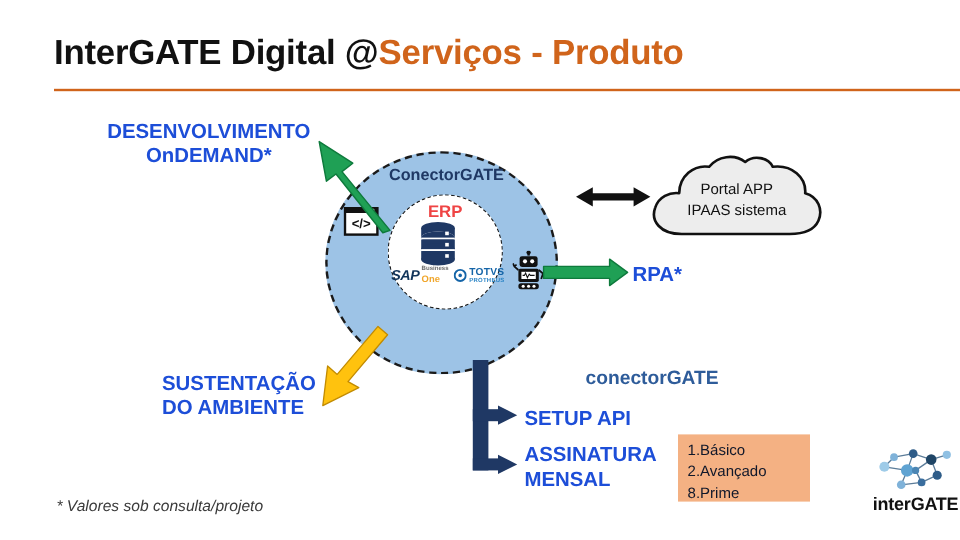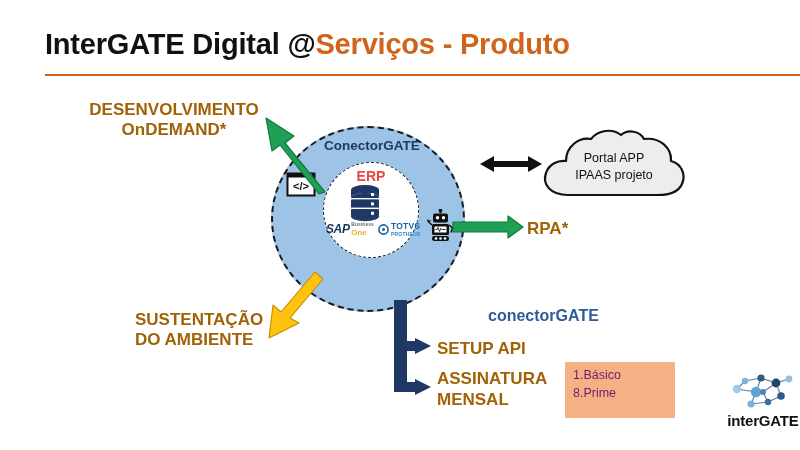--- a/index.html
+++ b/index.html
@@ -37,21 +37,21 @@
     top: 74px;
     width: 756px;
     height: 2px;
     background: #D0641B;
   }
 
   
   .label-block {
     position: absolute;
     font-weight: bold;
-    color: #a16207;
+    color: #1d4ed8;
     line-height: 1.18;
     white-space: nowrap;
   }
 
   #lbl-dev {
     left: 56px;
     top: 100px;
     font-size: 17px;
     text-align: center;
     width: 190px;
@@ -257,21 +257,21 @@
     left: 542px;
     top: 362px;
     width: 110px;
     height: 56px;
     background: #F4B183;
     padding: 4px 8px;
     box-sizing: border-box;
   }
   #tier-box div {
     font-size: 12.5px;
-    color: #701a75;
+    color: #0f172a;
     line-height: 1.45;
     white-space: nowrap;
   }
 
   
   #footnote {
     position: absolute;
     left: 24px;
     top: 414px;
     font-size: 13px;
@@ -392,21 +392,21 @@
     <circle cx="13.5" cy="29.5" r="1.3" fill="#FFFFFF"></circle>
     <circle cx="18" cy="29.5" r="1.3" fill="#FFFFFF"></circle>
   </svg>
 
   <svg id="cloud" viewBox="0 0 150 75">
     <path d="M30 68 C12 68 4 57 8 46 C11 37 20 33 28 34 C28 20 40 10 53 12 C60 3 74 1 83 8 C90 2 102 4 106 12
              C122 10 134 21 133 34 C144 37 148 48 144 57 C140 66 130 68 120 68 Z" fill="#EDEDED" stroke="#111111" stroke-width="2.2" stroke-linejoin="round"></path>
   </svg>
   <div id="cloud-text">
     <div>Portal APP</div>
-    <div>IPAAS projeto</div>
+    <div>IPAAS sistema</div>
   </div>
 
   <svg id="arrows" viewBox="0 0 800 450">
 
     <g>
       <path d="M302 192 L262 143 L271 136 L243 118 L249 151 L257 145 L296 194 Z" fill="#1FA055" stroke="#0E7A3C" stroke-width="1.2" stroke-linejoin="round"></path>
     </g>
 
     <g>
       <path d="M292 272 L258 312 L250 305 L246 338 L276 323 L267 318 L300 279 Z" fill="#FFC20E" stroke="#C28B00" stroke-width="1.1" stroke-linejoin="round"></path>
@@ -429,23 +429,25 @@
     </g>
   </svg>
 
   <div class="label-block" id="lbl-rpa">RPA*</div>
   <div id="lbl-conectorgate">conectorGATE</div>
   <div class="label-block" id="lbl-setup">SETUP API</div>
   <div class="label-block" id="lbl-assin">ASSINATURA MENSAL</div>
 
   <div id="tier-box">
     <div>1.Básico</div>
+    <div>2.Avançado</div>
     <div>8.Prime</div>
   </div>
 
+  <div id="footnote">* Valores sob consulta/projeto</div>
 
   <div id="brand">
     <svg id="brand-net" viewBox="0 0 78 40">
       <g stroke="#5B7C99" stroke-width="1.1" fill="none">
         <line x1="22" y1="9" x2="38" y2="6"></line>
         <line x1="38" y1="6" x2="53" y2="11"></line>
         <line x1="53" y1="11" x2="66" y2="7"></line>
         <line x1="53" y1="11" x2="58" y2="24"></line>
         <line x1="53" y1="11" x2="40" y2="20"></line>
         <line x1="38" y1="6" x2="33" y2="20"></line>

